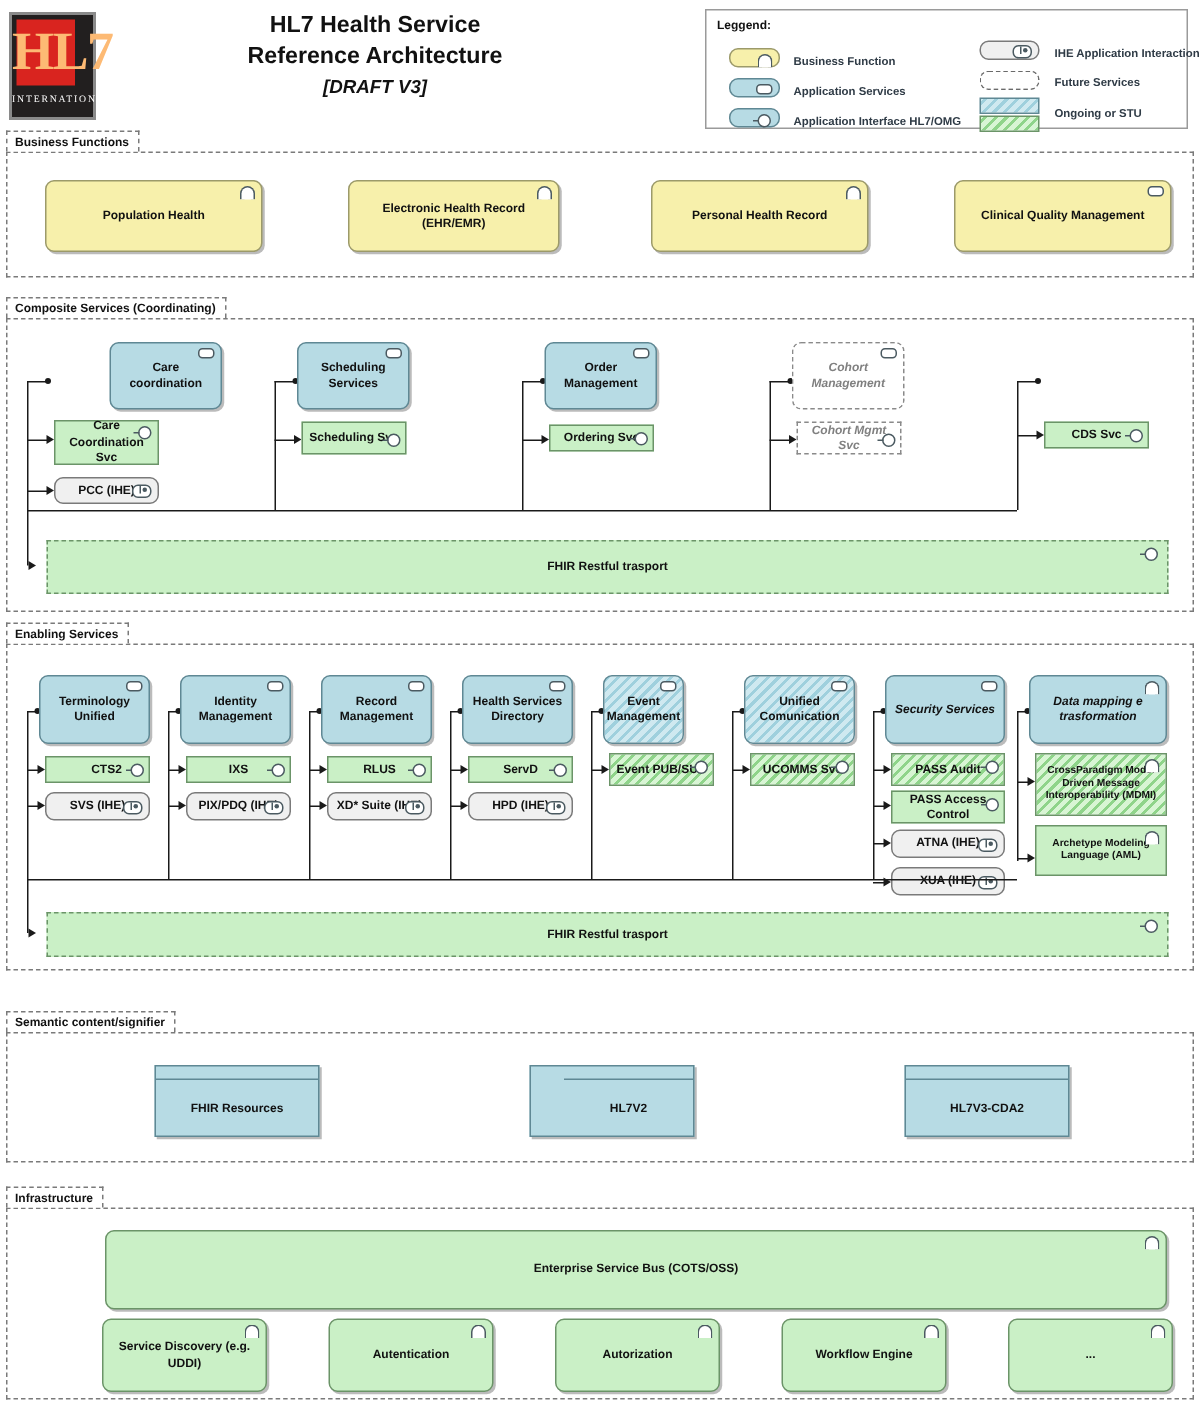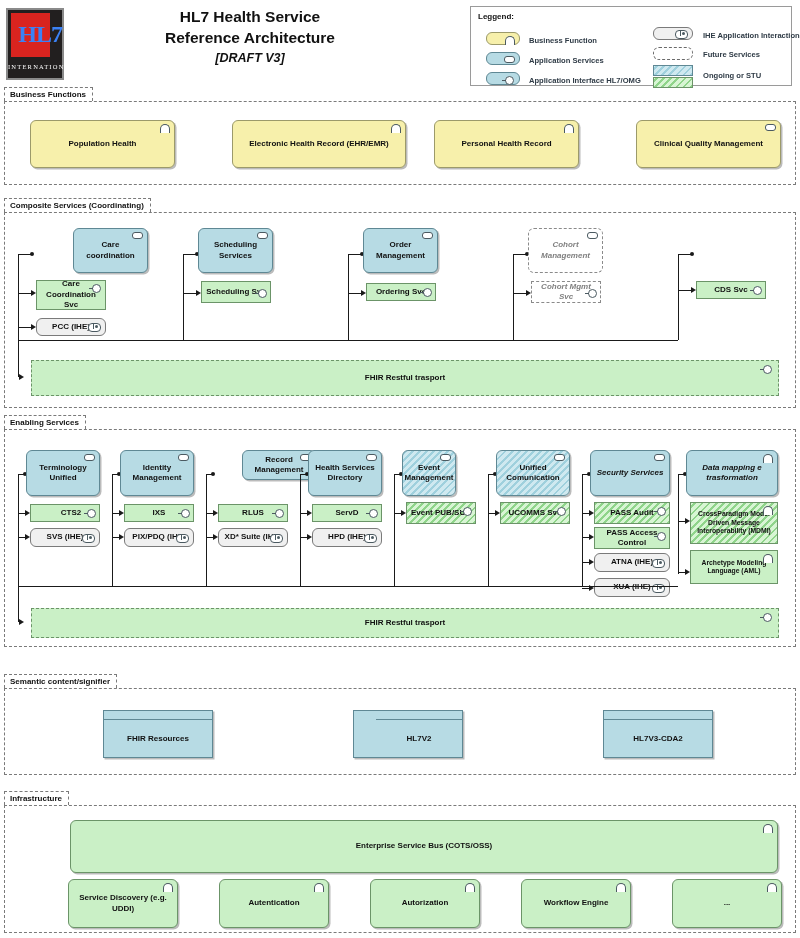--- a/index.html
+++ b/index.html
@@ -3,21 +3,21 @@
 <meta charset="utf-8">
 <style>
   html,body{margin:0;padding:0;background:#fff;}
   body{font-family:"Liberation Sans","DejaVu Sans",sans-serif;}
   #page{position:relative;width:800px;height:938px;overflow:hidden;background:#fff;}
 
   
   #logo{position:absolute;left:6px;top:8px;width:58px;height:72px;background:#8a8a8a;padding:2px;box-sizing:border-box;}
   #logo .inner{position:relative;width:100%;height:100%;background:#221f1f;}
   #logo .redbox{position:absolute;left:3px;top:3px;right:12px;height:44px;background:#d9241f;}
-  #logo .hl7{position:absolute;left:0;top:2px;width:100%;height:44px;color:#3b82f6;font-weight:bold;font-size:24px;line-height:44px;text-align:right;font-family:"Liberation Serif","DejaVu Serif",serif;letter-spacing:-1px;}
+  #logo .hl7{position:absolute;left:0;top:2px;width:100%;height:44px;color:#fdba74;font-weight:bold;font-size:36px;line-height:44px;text-align:left;font-family:"Liberation Serif","DejaVu Serif",serif;letter-spacing:-1px;}
   #logo .intl{position:absolute;left:0;bottom:8px;width:100%;text-align:center;color:#fff;font-size:6.5px;letter-spacing:1.2px;font-family:"Liberation Serif","DejaVu Serif",serif;}
   #title{position:absolute;left:80px;top:6px;width:340px;text-align:center;}
   #title .l1,#title .l2{font-size:15.5px;font-weight:bold;color:#111;line-height:21px;}
   #title .l3{font-size:12.5px;font-weight:bold;font-style:italic;color:#111;margin-top:3px;}
 
   
   #legend{position:absolute;left:470px;top:6px;width:322px;height:80px;border:1px solid #9a9a9a;background:#fff;box-sizing:border-box;}
   #legend .lg-title{position:absolute;left:7px;top:5px;font-size:8px;font-weight:bold;color:#111;}
   .lg-sw{position:absolute;box-sizing:border-box;}
   .lg-txt{position:absolute;font-size:7.6px;color:#2f3b46;font-weight:bold;white-space:nowrap;}
@@ -113,21 +113,21 @@
   </div>
 
   <div class="sec-label" style="left:4px;top:87px;">Business Functions</div>
   <div class="section" style="left:4px;top:101px;width:792px;height:84px;"></div>
 
   <div class="node r yellow shadow" style="left:30px;top:120px;width:145px;height:48px;">
     <span>Population Health</span>
     <i class="ic ic-bf"></i>
     </div>
 
-  <div class="node r yellow shadow" style="left:232px;top:120px;width:174px;height:48px;">
+  <div class="node r yellow shadow" style="left:232px;top:120px;width:141px;height:48px;">
     <span>Electronic Health Record (EHR/EMR)</span>
     <i class="ic ic-bf"></i>
     </div>
 
   <div class="node r yellow shadow" style="left:434px;top:120px;width:145px;height:48px;">
     <span>Personal Health Record</span>
     <i class="ic ic-bf"></i>
     </div>
 
   <div class="node r yellow shadow" style="left:636px;top:120px;width:145px;height:48px;">
@@ -261,21 +261,21 @@
     <i class="ic ic-ihe" style="top:5px;"></i>
     </div>
 
   <div class="ln lnv" style="left:206px;top:474px;height:112px;"></div>
   <div class="ln lnh" style="left:206px;top:474px;width:6px;"></div>
     <div class="dot" style="left:211px;top:472px;"></div>
   <div class="ln lnh" style="left:206px;top:513px;width:8px;"></div>
     <div class="arw" style="left:213px;top:510px;"></div>
   <div class="ln lnh" style="left:206px;top:537px;width:8px;"></div>
     <div class="arw" style="left:213px;top:534px;"></div>
-  <div class="node r blue shadow" style="left:214px;top:450px;width:74px;height:30px;margin-left:28px;">
+  <div class="node r blue shadow" style="left:214px;top:450px;width:74px;height:46px;">
     <span>Record Management</span>
     <i class="ic ic-app"></i>
     </div>
   <div class="node green" style="left:218px;top:504px;width:70px;height:18px;">
     <span>RLUS</span>
     <i class="ic ic-iface" style="top:4px;right:3px;"></i>
     </div>
   <div class="node r grey" style="left:218px;top:528px;width:70px;height:19px;">
     <span>XD* Suite (IHE)</span>
     <i class="ic ic-ihe" style="top:5px;"></i>

